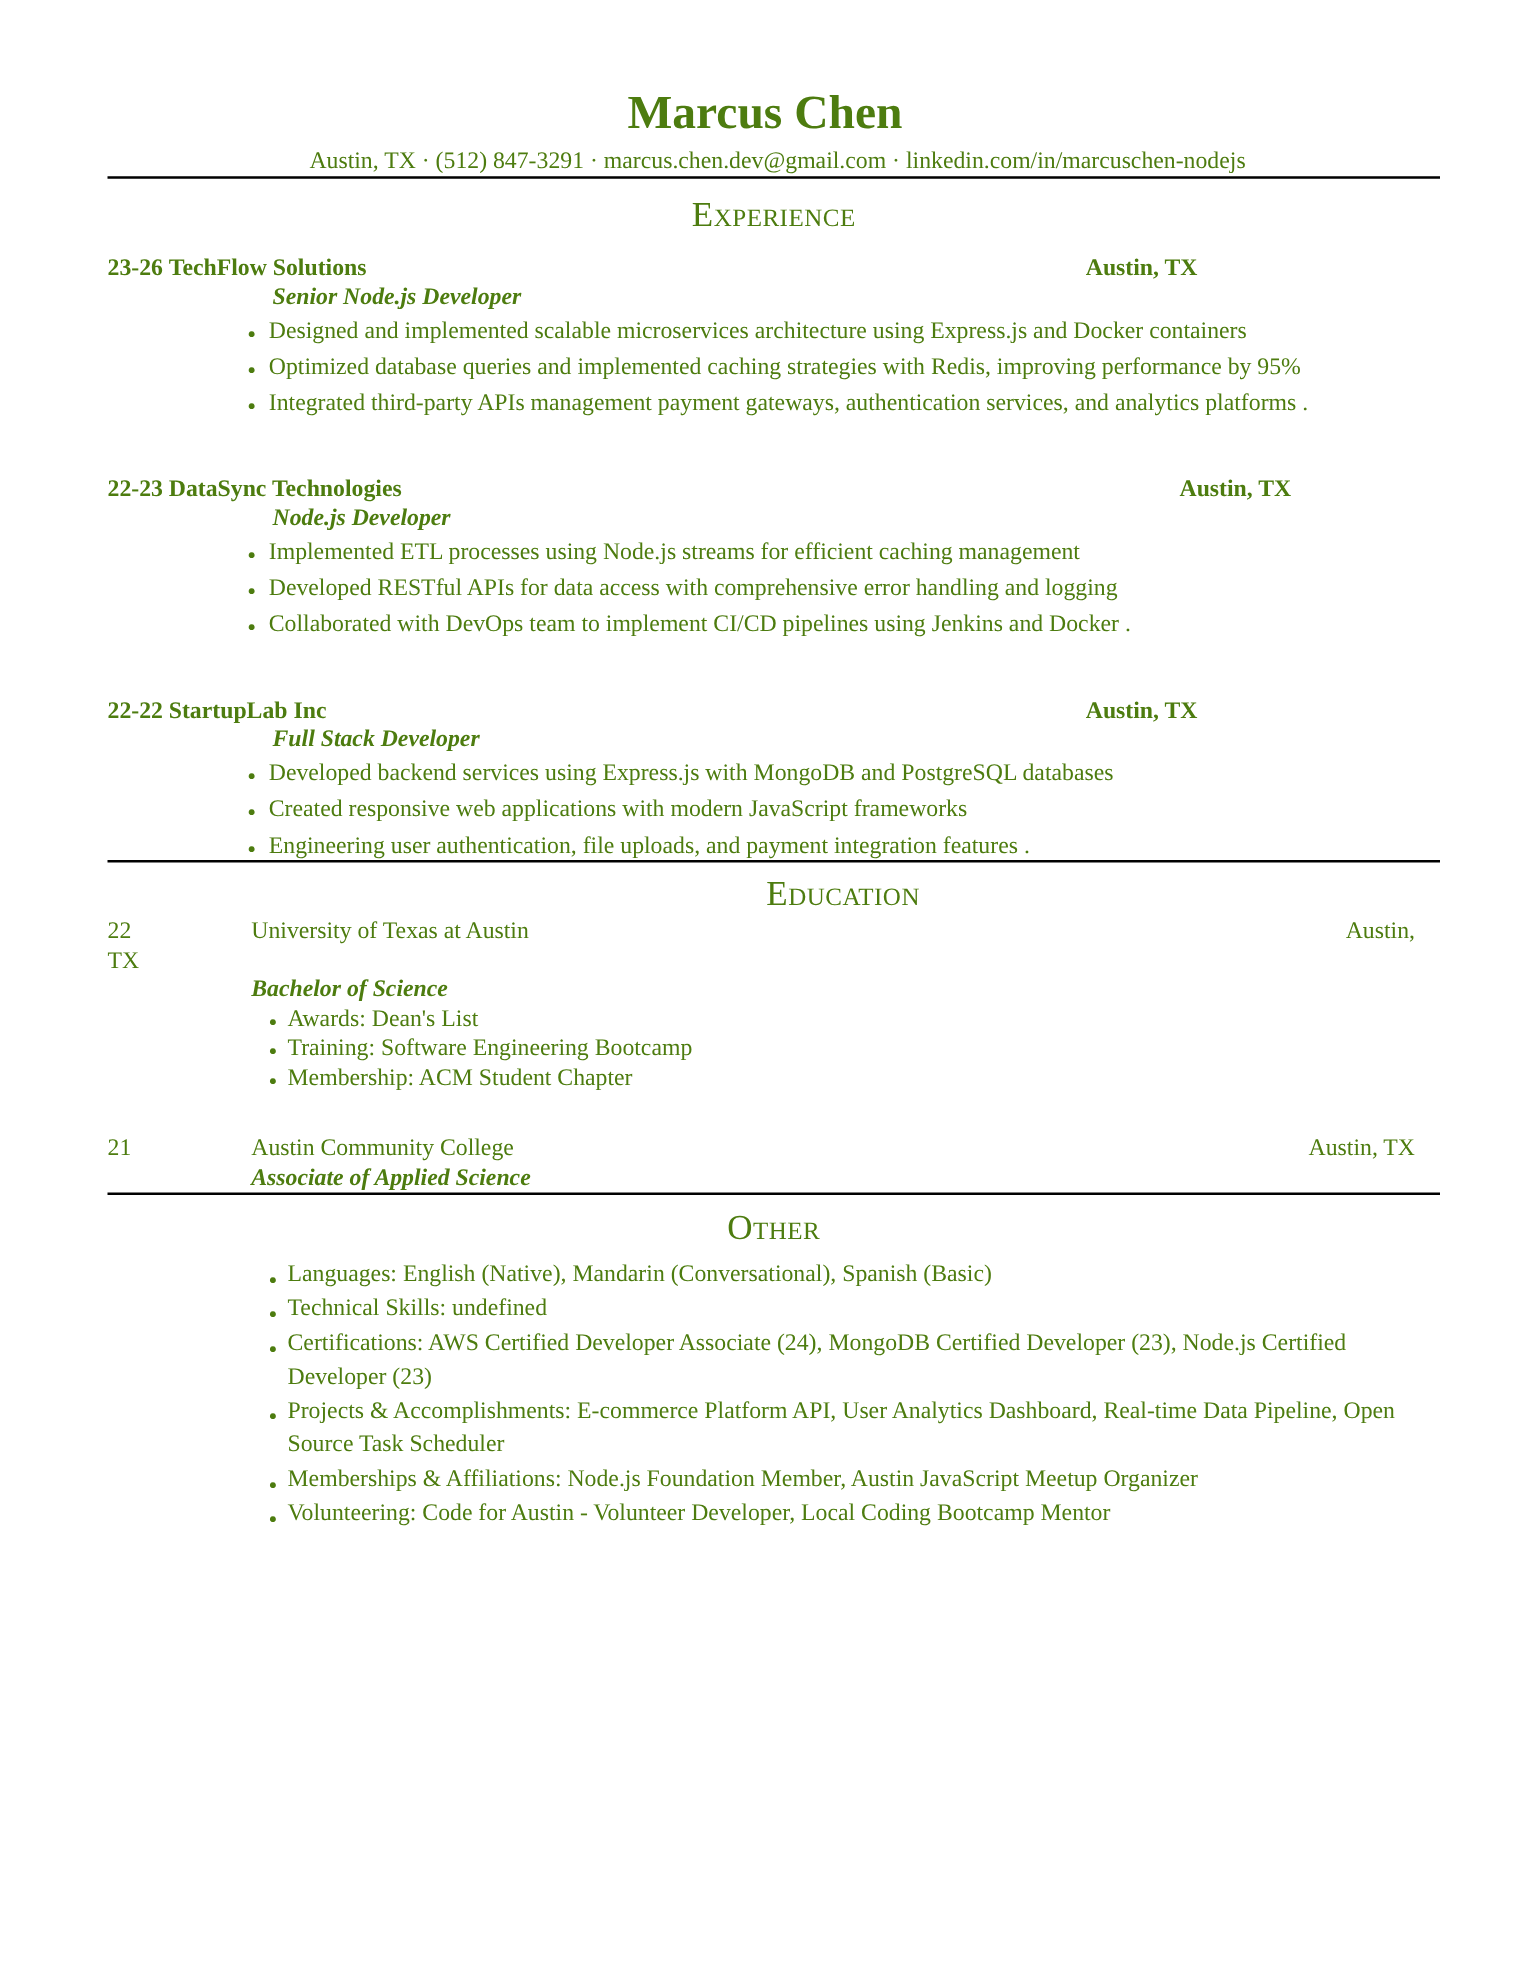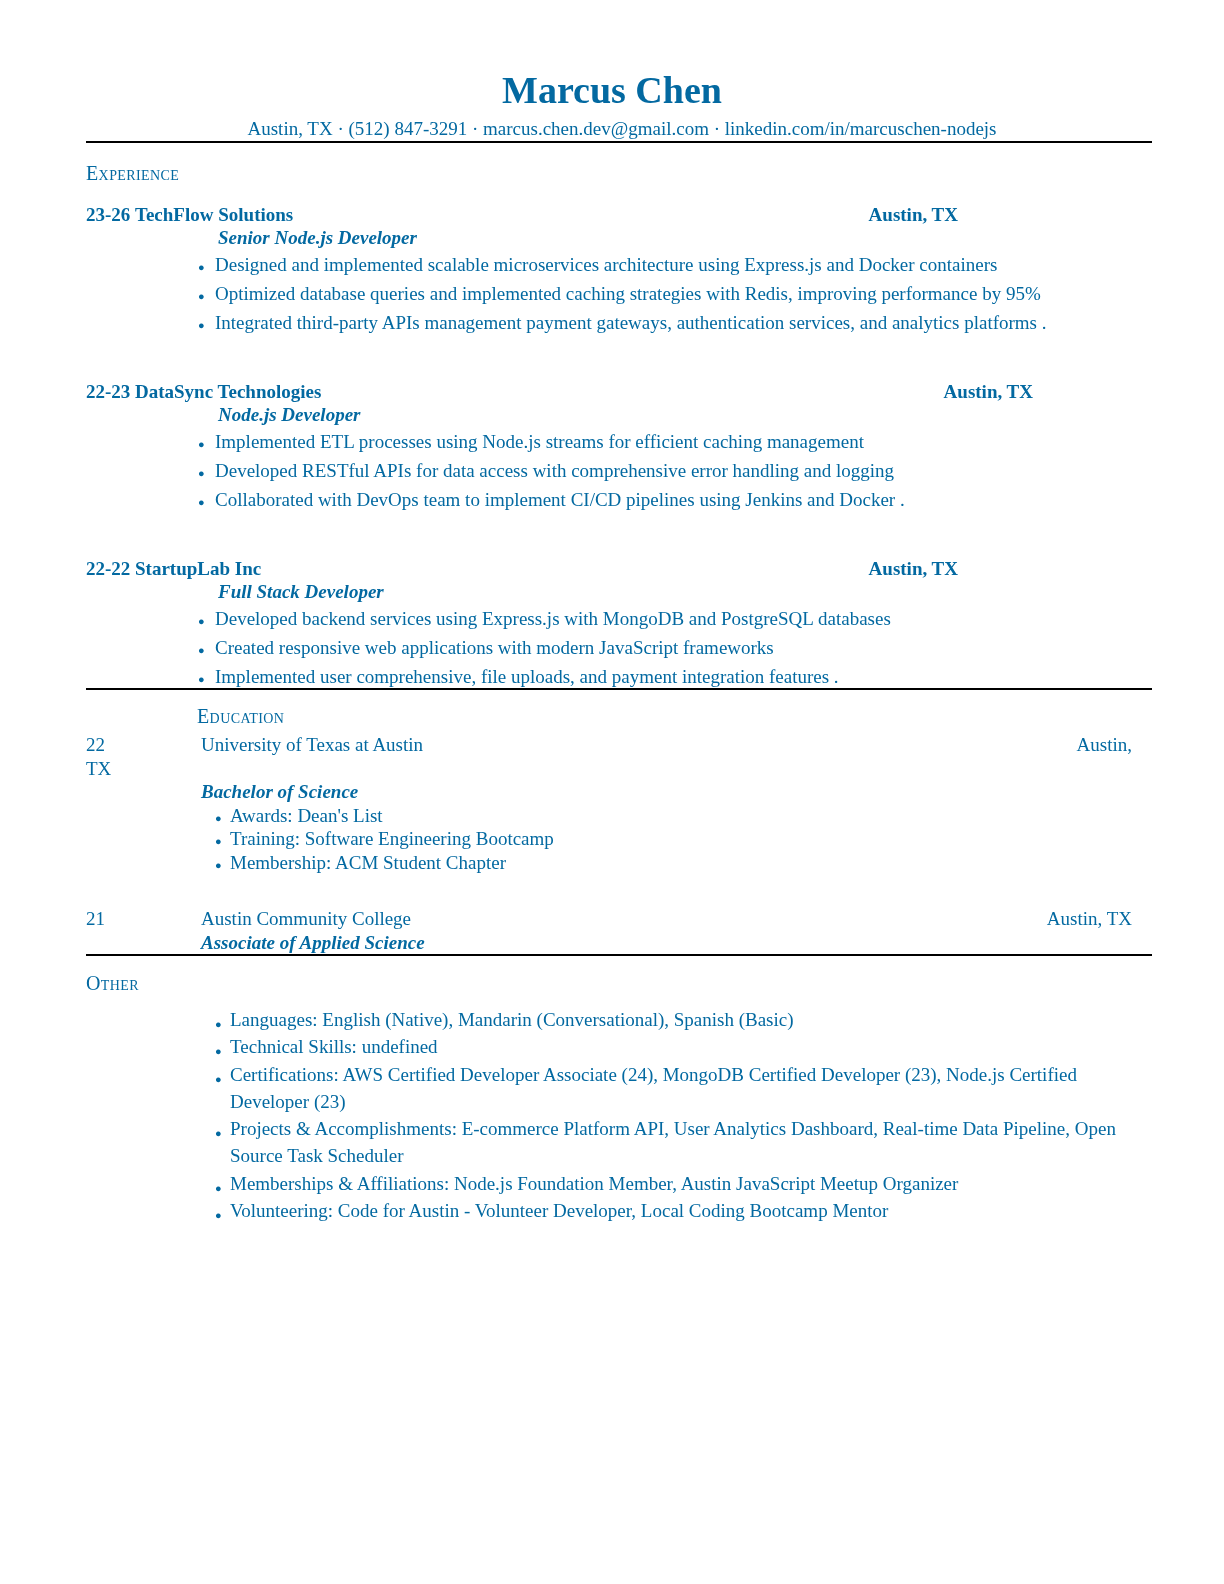--- a/index.html
+++ b/index.html
@@ -1,21 +1,21 @@
 <!DOCTYPE html>
 <html><head>
 <meta charset="utf-8">
 <style>
   html, body { margin: 0; padding: 0; background: #ffffff; }
   .page {
     position: relative;
     width: 1224px;
     height: 1584px;
     background: #ffffff;
-    color: #0369a1;
+    color: #4d7c0f;
     font-family: "Liberation Serif", "DejaVu Serif", serif;
     font-size: 19px;
     overflow: hidden;
   }
   .name {
     margin: 68px 0 0 0;
     text-align: center;
     font-size: 38px;
     font-weight: bold;
     line-height: 44px;
@@ -31,24 +31,25 @@
   hr.rule {
     border: none;
     border-top: 2px solid #000;
     margin: 0;
   }
   .rule-1 { margin-top: 9px; }
   .rule-2 { margin-top: 36px; }
   .rule-3 { margin-top: 33px; }
   .section-heading {
     font-variant: small-caps;
-    font-size: 20px;
+    font-size: 28px;
     line-height: 24px;
     letter-spacing: 0.4px;
     margin-top: 18px;
+    text-align: center;
   }
   .section-heading.edu-heading { margin-left: 111px; margin-top: 14px; }
   .section-heading.other-heading { margin-top: 15px; }
 
   
   .job { margin-top: 19px; }
   .job + .job { margin-top: 47px; }
   .job-header { position: relative; display: flex; font-weight: bold; line-height: 22px; }
   .job-dates { width: 49px; flex: none; }
   .job-location { position: absolute; top: 0; }
@@ -141,21 +142,21 @@
     <div class="job job-2">
       <div class="job-header">
         <span class="job-dates">22-22</span>
         <span class="job-company">StartupLab Inc</span>
         <span class="job-location">Austin, TX</span>
       </div>
       <div class="job-title">Full Stack Developer</div>
       <ul class="job-bullets">
         <li>Developed backend services using Express.js with MongoDB and PostgreSQL databases</li>
         <li>Created responsive web applications with modern JavaScript frameworks</li>
-        <li>Implemented user comprehensive, file uploads, and payment integration features .</li>
+        <li>Engineering user authentication, file uploads, and payment integration features .</li>
       </ul>
     </div>
 
     <hr class="rule rule-2">
 
     <div class="section-heading edu-heading">Education</div>
 
     <div class="edu-entry edu-entry-1">
       <div class="edu-line1">
         <span class="edu-dates">22</span>

